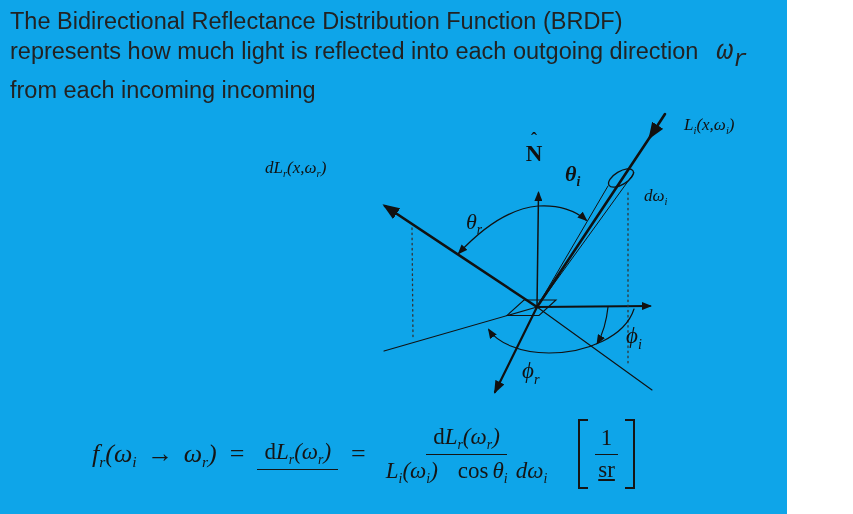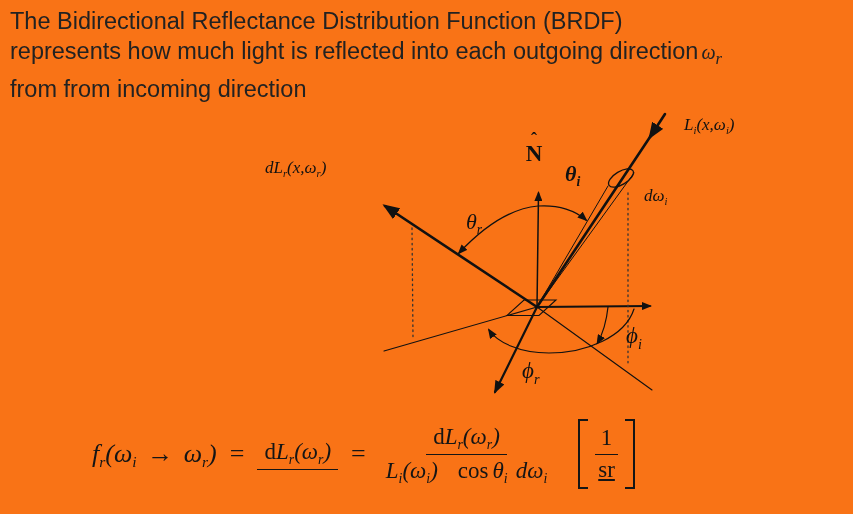--- a/index.html
+++ b/index.html
@@ -1,24 +1,24 @@
 <!DOCTYPE html>
 <html><head>
 <meta charset="utf-8">
 <style>
   html,body{margin:0;padding:0;background:#fff;}
   #slide{
-    position:relative;width:853px;height:514px;background:#f97316;
+    position:relative;width:787px;height:514px;background:#0ea5e9;
     overflow:hidden;font-family:"Liberation Sans",sans-serif;color:#1c1c1c;
   }
   
   .title{position:absolute;left:10px;top:6px;width:843px;line-height:30px;
          font-size:23.5px;letter-spacing:0px;color:#222;}
   .title .tline{white-space:nowrap;}
-  .mathinline{font-family:Liberation Serif, serif;font-style:italic;font-size:20px;margin-left:3px;}
+  .mathinline{font-family:Liberation Mono, monospace;font-style:italic;font-size:28px;margin-left:18px;}
   
   .mlabel{position:absolute;font-family:"Liberation Serif",serif;font-style:italic;
           font-size:17px;color:#111;white-space:nowrap;}
   .mlabel sub{font-size:0.62em;font-style:italic;vertical-align:-0.4em;line-height:0;}
   .nhat{position:absolute;left:519px;top:134px;width:30px;text-align:center;
         font-family:"Liberation Serif",serif;font-weight:bold;color:#111;}
   .nhat .hat{display:block;font-size:18px;line-height:10px;height:9px;font-weight:bold;}
   .nhat .nletter{display:block;font-size:23px;line-height:22px;}
   
   svg.diag{position:absolute;left:0;top:0;}
@@ -43,21 +43,21 @@
   .units .den{padding:2px 6px 0 6px;text-decoration:underline;}
 </style>
 </head>
 <body>
 
 <div id="slide">
 
   <div class="title">
     <div class="tline">The Bidirectional Reflectance Distribution Function (BRDF)</div>
     <div class="tline"><span>represents how much light is reflected into each outgoing direction</span><span class="mathinline"><span>ω</span><sub>r</sub></span></div>
-    <div class="tline">from from incoming direction</div>
+    <div class="tline">from each incoming incoming</div>
   </div>
 
   <svg class="diag" width="853" height="514" viewBox="0 0 853 514">
     <defs>
       <marker id="ahBig" markerUnits="userSpaceOnUse" markerWidth="17" markerHeight="13" refX="14" refY="6.5" orient="auto-start-reverse">
         <path d="M0,0 L17,6.5 L0,13 z" fill="#111"></path>
       </marker>
       <marker id="ahMid" markerUnits="userSpaceOnUse" markerWidth="13" markerHeight="10" refX="11" refY="5" orient="auto-start-reverse">
         <path d="M0,0 L13,5 L0,10 z" fill="#111"></path>
       </marker>

